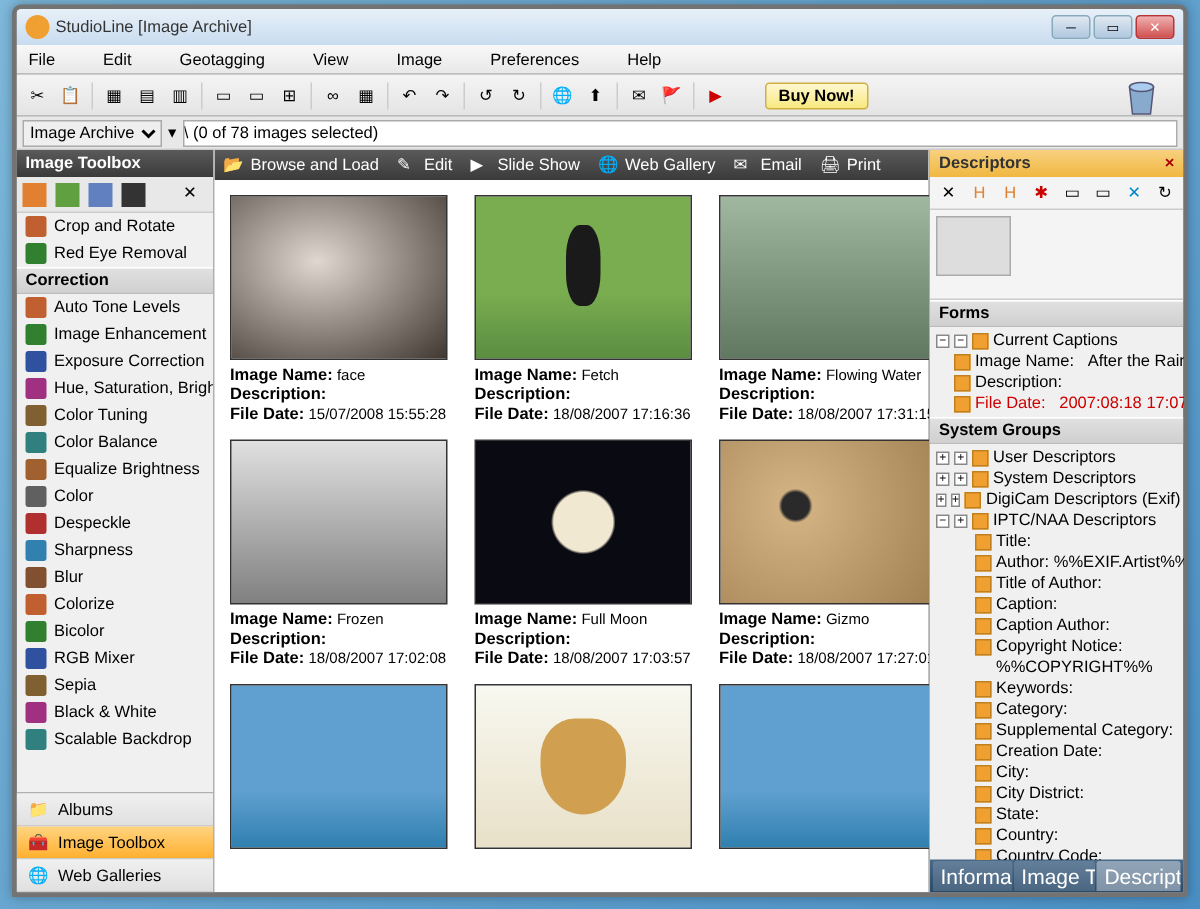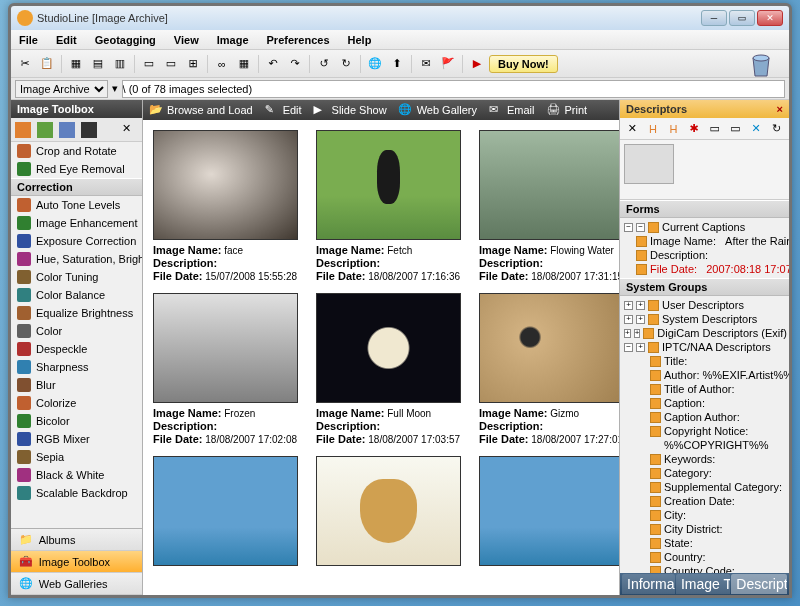--- a/index.html
+++ b/index.html
@@ -4,26 +4,26 @@
 <style>
 * { margin: 0; padding: 0; box-sizing: border-box; font-family: Tahoma, sans-serif; font-size: 11px; }
 body { background: linear-gradient(135deg, #7eb8da, #4a8fc4); width: 800px; height: 606px; overflow: hidden; }
 .window { position: absolute; top: 3px; left: 8px; right: 8px; bottom: 8px; background: #737373; border: 3px solid #737373; border-radius: 6px 6px 0 0; box-shadow: 0 0 8px rgba(0,0,0,.3); display: flex; flex-direction: column; overflow: hidden; }
 .titlebar { height: 24px; background: linear-gradient(#e8f0f8, #c8dcf0); display: flex; align-items: center; padding: 0 6px; }
 .titlebar .icon { width: 16px; height: 16px; background: #f0a030; border-radius: 50%; margin-right: 4px; }
 .titlebar .title { flex: 1; color: #333; }
 .winbtns { display: flex; gap: 2px; }
 .winbtn { width: 26px; height: 16px; border-radius: 3px; background: linear-gradient(#e0e8f0, #b0c8e0); border: 1px solid #8ab; display: flex; align-items: center; justify-content: center; font-size: 9px; }
 .winbtn.close { background: linear-gradient(#f0b0b0, #d05050); border-color: #b33; color: #fff; }
-.menubar { height: 20px; background: linear-gradient(#f8f8f8, #e8e8e8); display: flex; align-items: center; padding: 0 4px; gap: 10px; border-bottom: 1px solid #ccc; font-weight: bold; }
+.menubar { height: 20px; background: linear-gradient(#f8f8f8, #e8e8e8); display: flex; align-items: center; padding: 0 4px; gap: 24px; border-bottom: 1px solid #ccc; }
 .menubar span { padding: 2px 4px; }
 .toolbar { height: 28px; background: linear-gradient(#f4f4f4, #e4e4e4); border-bottom: 1px solid #ccc; display: flex; align-items: center; padding: 0 4px; gap: 2px; }
 .tbtn { width: 20px; height: 20px; border-radius: 3px; display: flex; align-items: center; justify-content: center; }
 .sep { width: 1px; height: 18px; background: #ccc; margin: 0 2px; }
-.buynow { background: linear-gradient(#fff8d0, #f8e880); border: 1px solid #d0b040; padding: 2px 8px; border-radius: 3px; font-weight: bold; margin-left: 0; }
+.buynow { background: linear-gradient(#fff8d0, #f8e880); border: 1px solid #d0b040; padding: 2px 8px; border-radius: 3px; font-weight: bold; margin-left: 21px; }
 .trash { width: 32px; height: 32px; margin-left: auto; margin-right: 8px; }
 .addrbar { height: 22px; background: #e8e8e8; border-bottom: 1px solid #ccc; display: flex; align-items: center; padding: 0 4px; gap: 4px; }
 .addrbar select, .addrbar input { font-size: 11px; height: 18px; border: 1px solid #aaa; }
 .main { flex: 1; display: flex; overflow: hidden; }
 .left { width: 132px; background: #f0f0f0; border-right: 1px solid #b0b0b0; display: flex; flex-direction: column; }
 .panelhead { height: 18px; background: linear-gradient(#5a5a5a, #3a3a3a); color: #fff; display: flex; align-items: center; padding: 0 6px; font-weight: bold; }
 .tbicons { height: 24px; background: #e8e8e8; border-bottom: 1px solid #ccc; display: flex; align-items: center; padding: 0 4px; gap: 6px; }
 .ticon { width: 16px; height: 16px; }
 .cathead { background: linear-gradient(#e0e0e0, #d0d0d0); padding: 2px 6px; border-top: 1px solid #fff; border-bottom: 1px solid #bbb; font-weight: bold; }
 .toollist { flex: 1; overflow-y: auto; overflow-x: hidden; }

